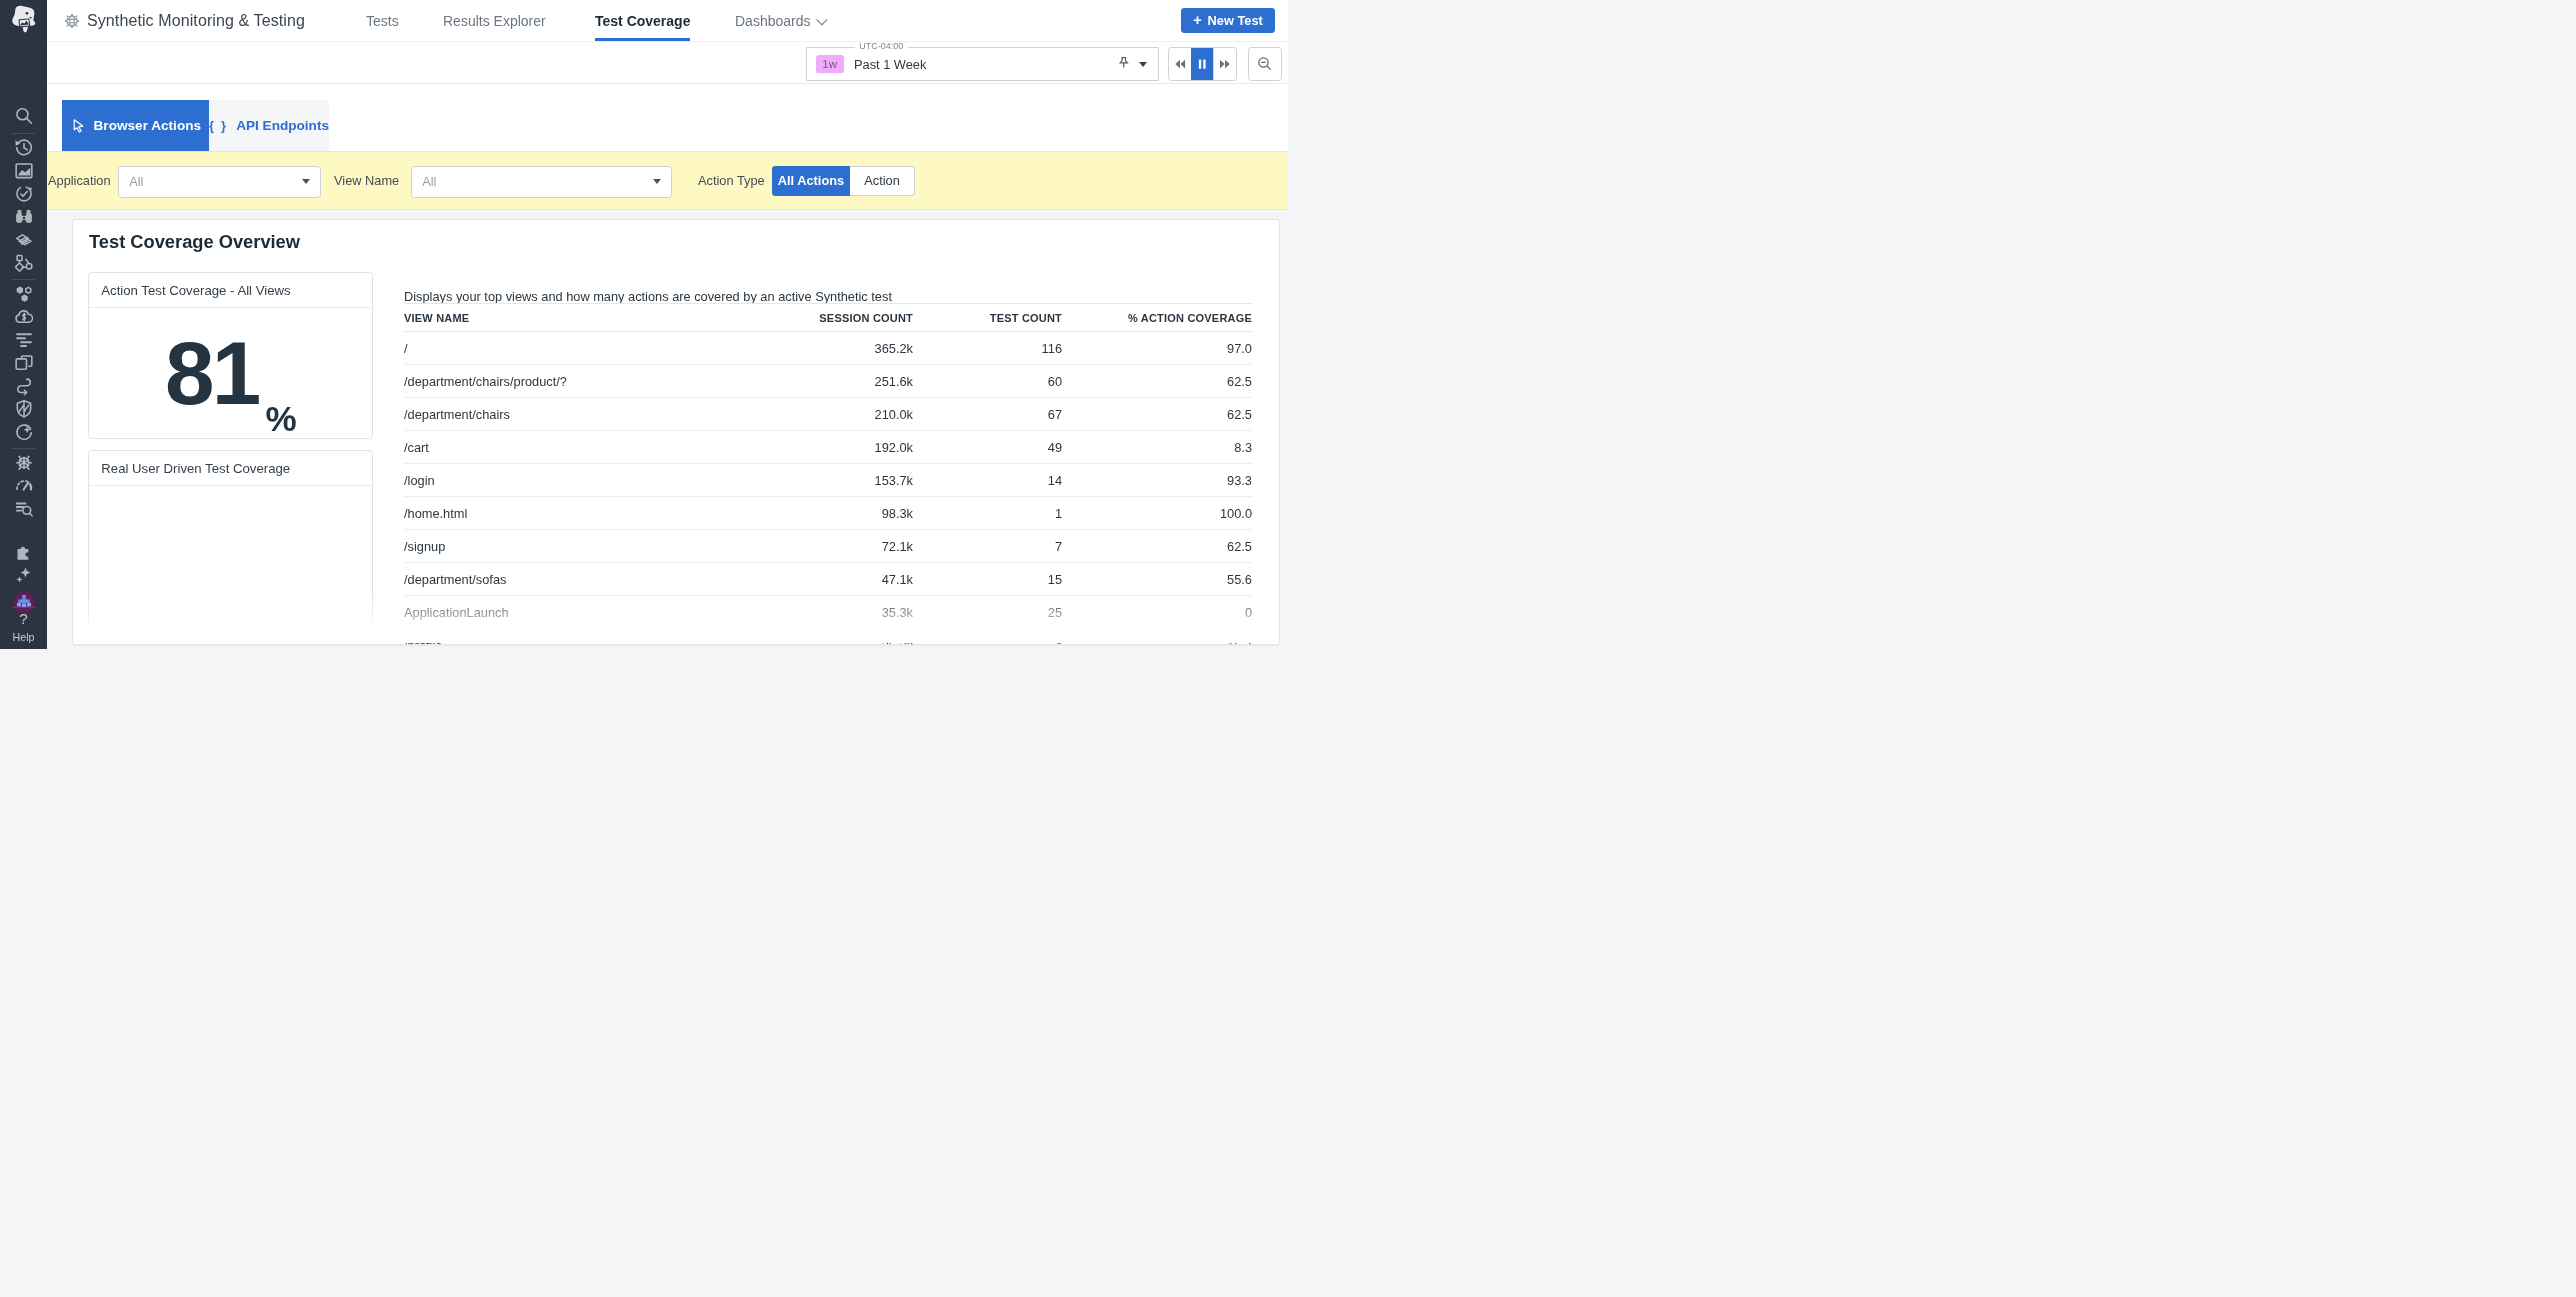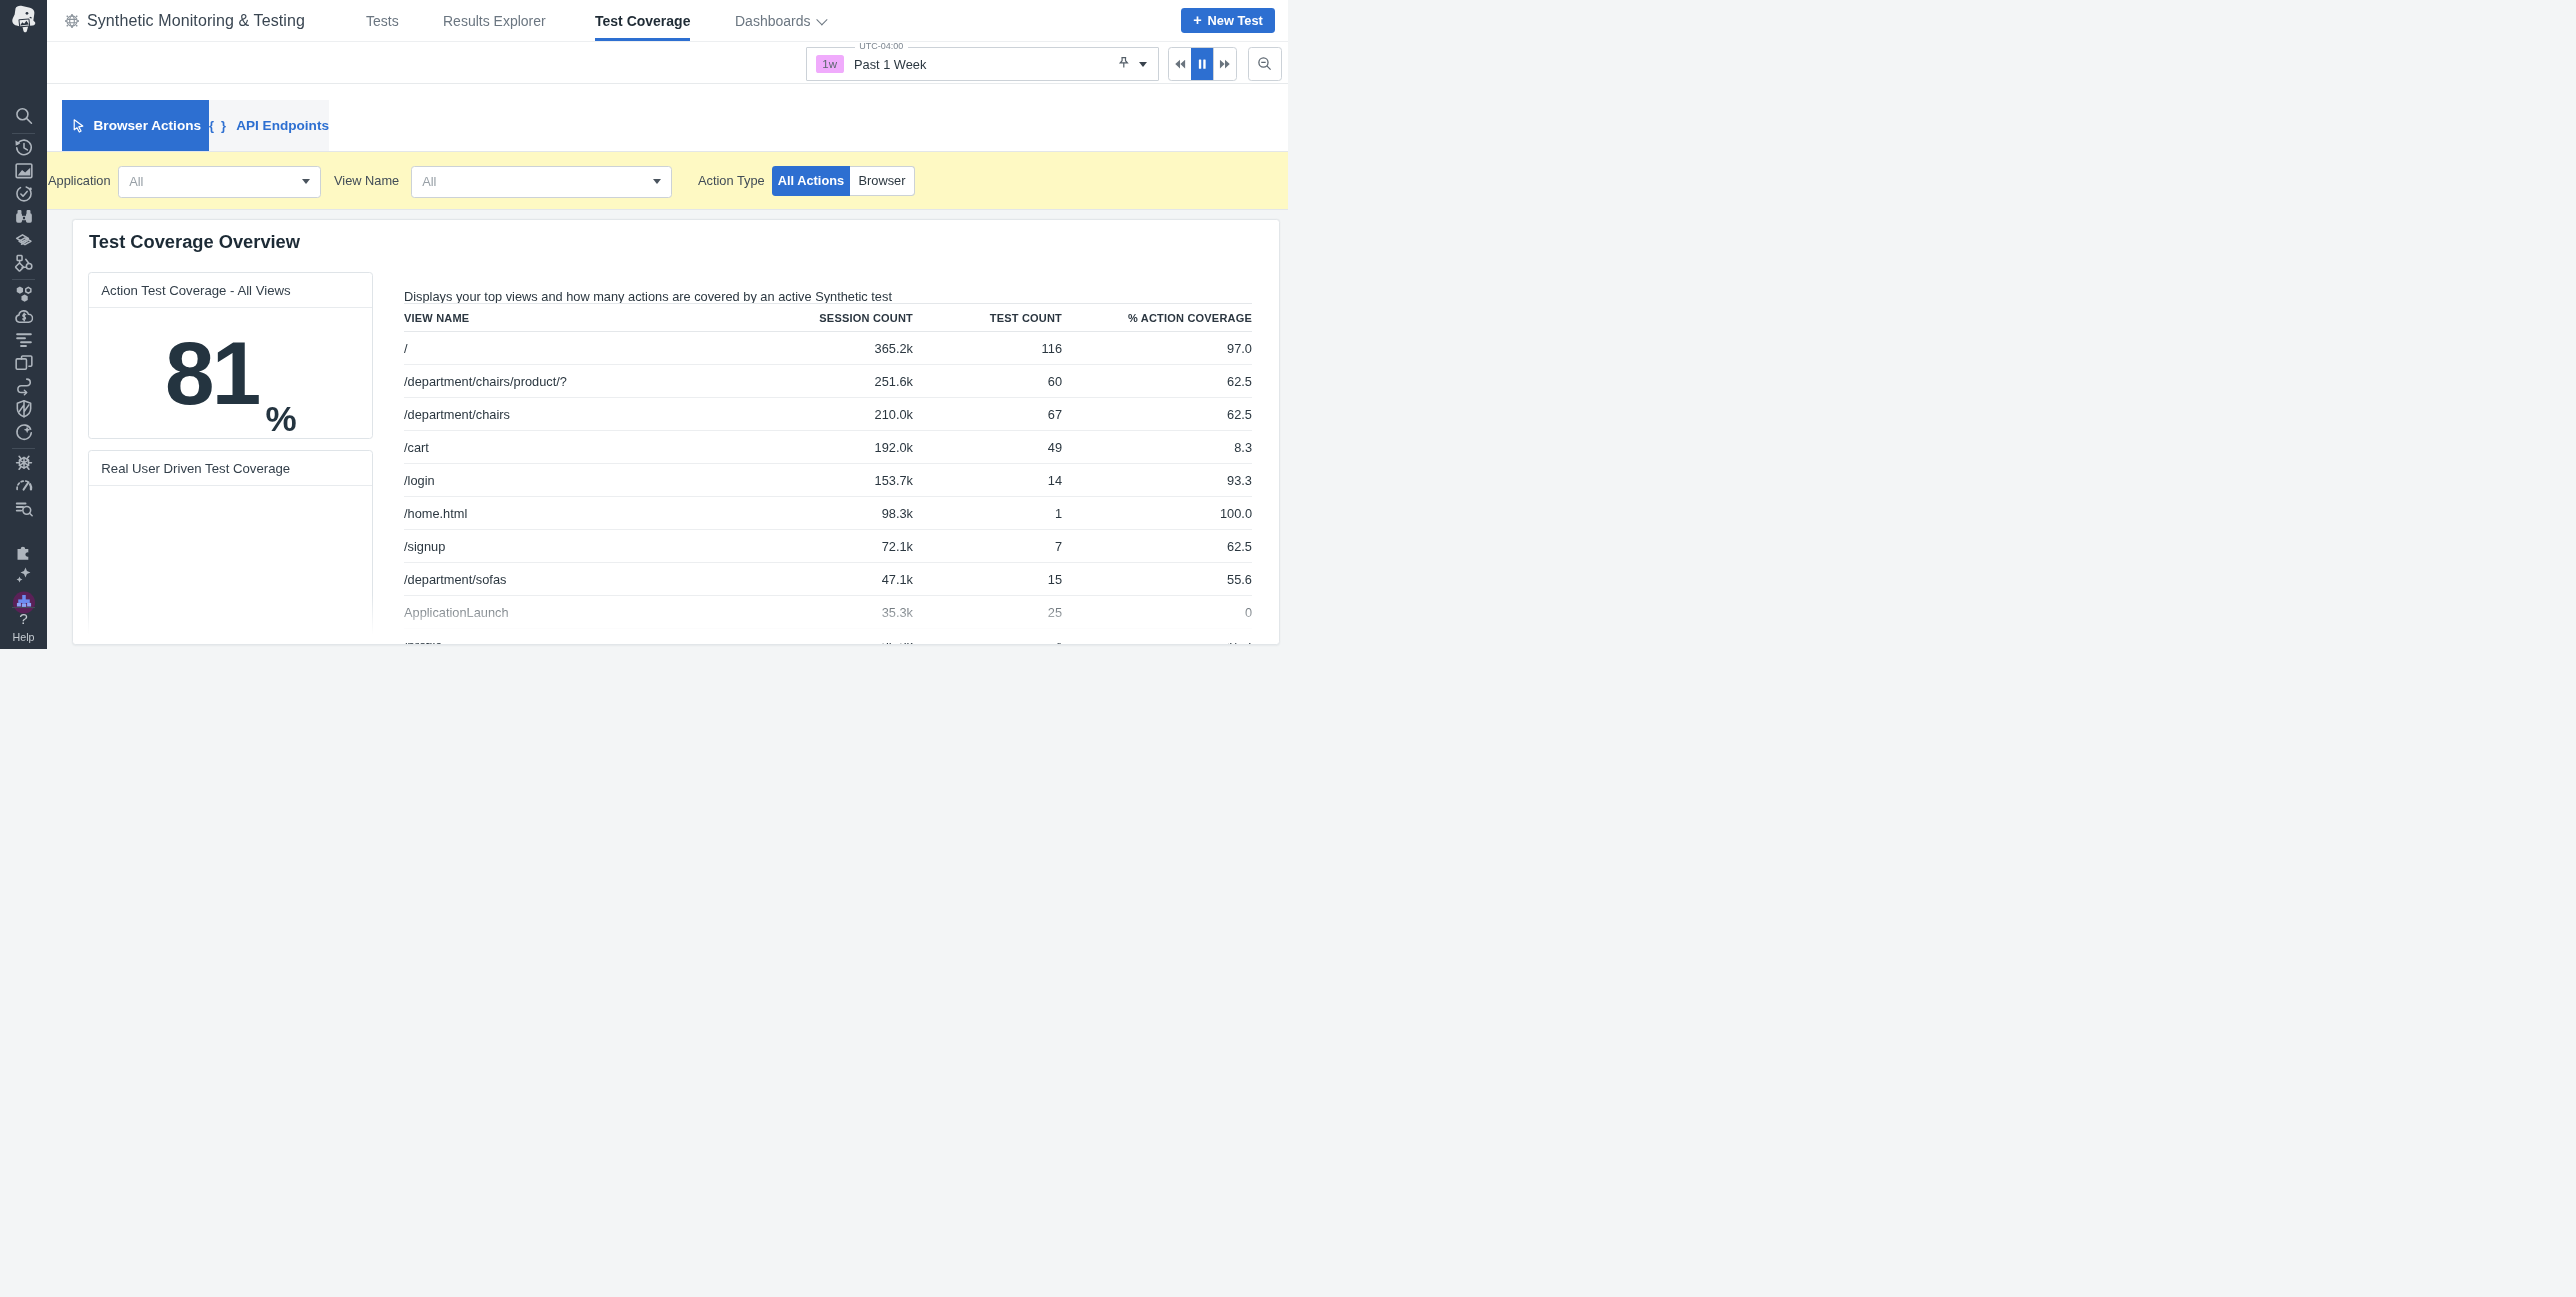--- a/index.html
+++ b/index.html
@@ -389,21 +389,21 @@
         <span class="dcaret"></span>
     </div>
     <span class="flabel" style="left:303px">View Name</span>
     <div class="dropdown" style="left:380px;width:259px">
       <span class="val">All</span>
         <span class="dcaret"></span>
     </div>
     <span class="flabel" style="left:667px">Action Type</span>
     <div id="seg">
         <div class="segbtn on">All Actions</div>
-        <div class="segbtn off">Browser</div>
+        <div class="segbtn off">Action</div>
       </div>
   </div>
 
   <div id="content">
     <div id="panel">
       <div id="panel-title">Test Coverage Overview</div>
 
       <div id="card1" class="card">
         <div class="card-head">Action Test Coverage - All Views</div>
         <div class="card-body">

